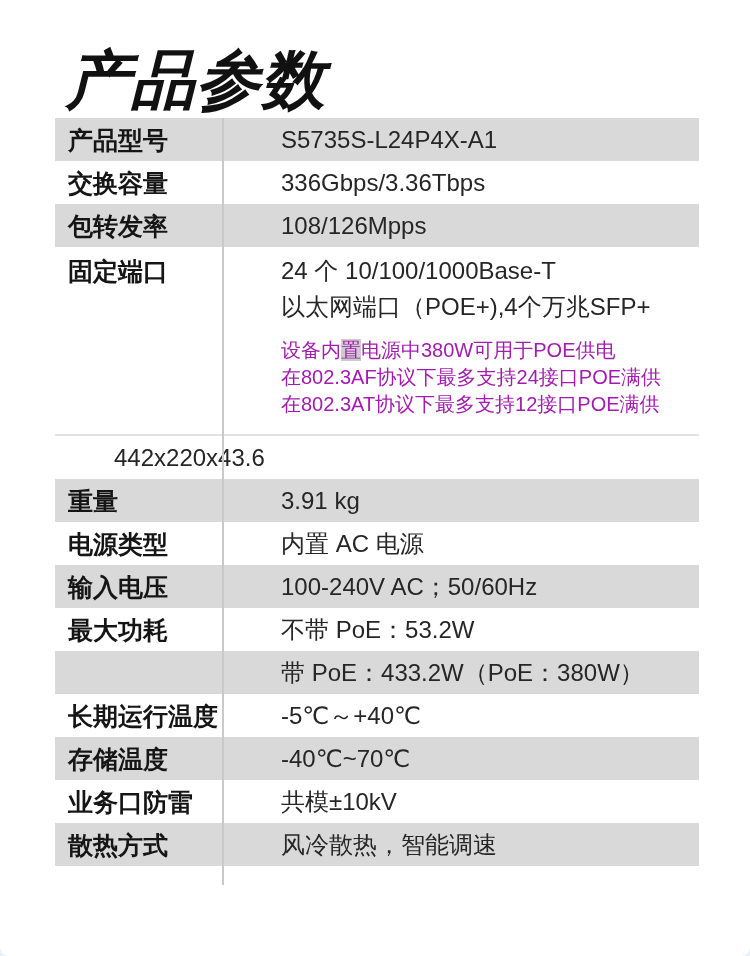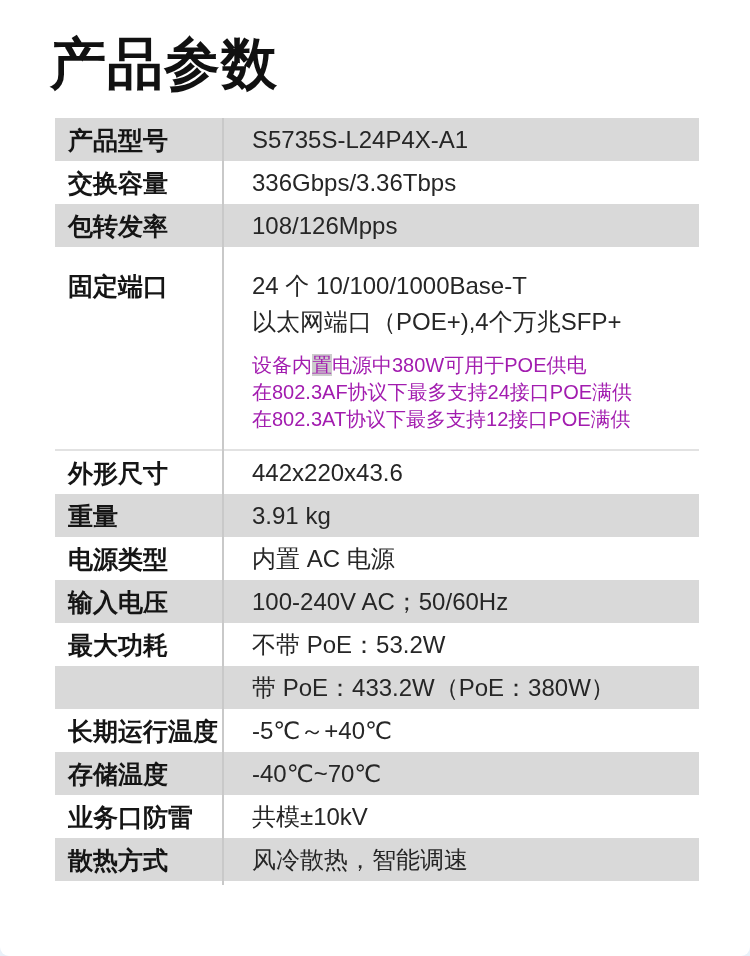--- a/index.html
+++ b/index.html
@@ -10,29 +10,30 @@
   }
   .page{
     position:relative;
     width:750px;
     height:956px;
     background:#ffffff;
     border-radius:0 0 9px 9px;
     overflow:hidden;
   }
   .title{
-    margin:0;
+    margin:16px;
     position:absolute;
     left:50px;
     top:36px;
-    font-size:56px;
+    font-size:64px;
     line-height:56px;
     font-weight:700;
     color:#111111;
     letter-spacing:1px;
+    font-style:italic;
   }
   .spec-table{
     position:absolute;
     left:55px;
     top:118px;
     width:644px;
   }
   .col-divider{
     position:absolute;
     left:167px;
@@ -44,38 +45,39 @@
   }
   .row{
     display:flex;
     align-items:center;
     min-height:43px;
     position:relative;
   }
   .row.gray{background:var(--row-gray,#d9d9d9);}
   .row.white{background:#ffffff;}
   .row.sep{border-bottom:2px solid #e2e2e2;}
-  .row.top-align{align-items:flex-start;padding-top:21px;padding-bottom:16px;}
+  .row.top-align{align-items:flex-start;padding-top:6px;padding-bottom:16px;}
   .cell-label{
     width:167px;
     box-sizing:border-box;
     padding-left:13px;
     font-size:25px;
     font-weight:700;
     color:#151515;
     line-height:36px;
     flex:none;
     white-space:nowrap;
   }
   .cell-value{
     box-sizing:border-box;
     padding-left:30px;
     padding-right:8px;
     flex:1;
     color:#262626;
+    margin-left:29px;
   }
   .val-line{
     font-size:24px;
     line-height:36px;
     color:#262626;
   }
   .note-block{margin-top:12px;}
   .note-line{
     font-size:20px;
     line-height:27px;
@@ -115,21 +117,20 @@
           <div class="val-line">24 个 10/100/1000Base-T</div>
           <div class="val-line">以太网端口（POE+),4个万兆SFP+</div>
           <div class="note-block">
             <div class="note-line"><span>设备内</span><span class="hl-char">置</span><span>电源中380W可用于POE供电</span></div>
             <div class="note-line"><span>在802.3AF协议下最多支持24接口POE满供</span></div>
             <div class="note-line"><span>在802.3AT协议下最多支持12接口POE满供</span></div>
           </div>
         </div>
       </div>
       <div class="row white">
-        <div class="cell-label">外形尺寸</div>
         <div class="cell-value">
           <div class="val-line">442x220x43.6</div>
         </div>
       </div>
       <div class="row gray">
         <div class="cell-label">重量</div>
         <div class="cell-value">
           <div class="val-line">3.91 kg</div>
         </div>
       </div>

